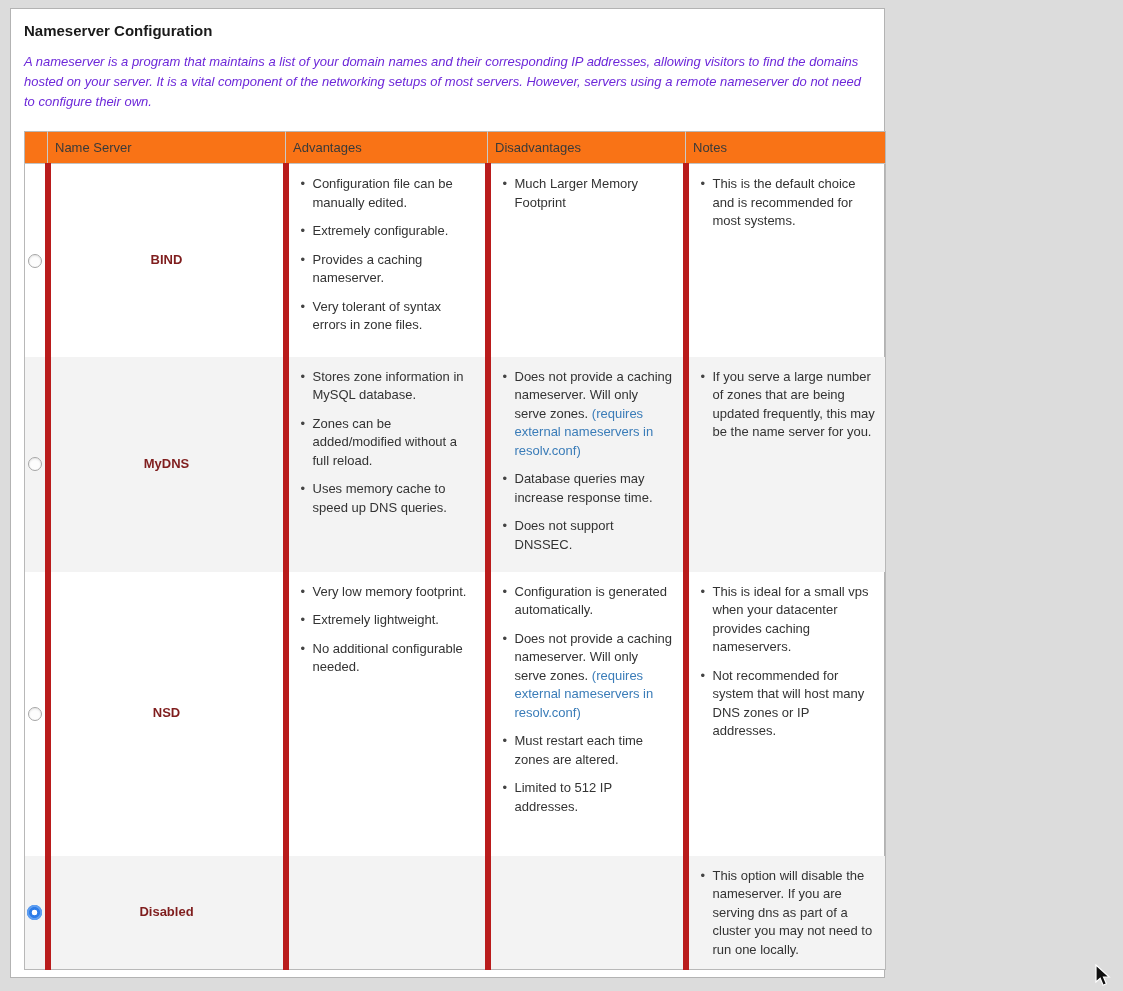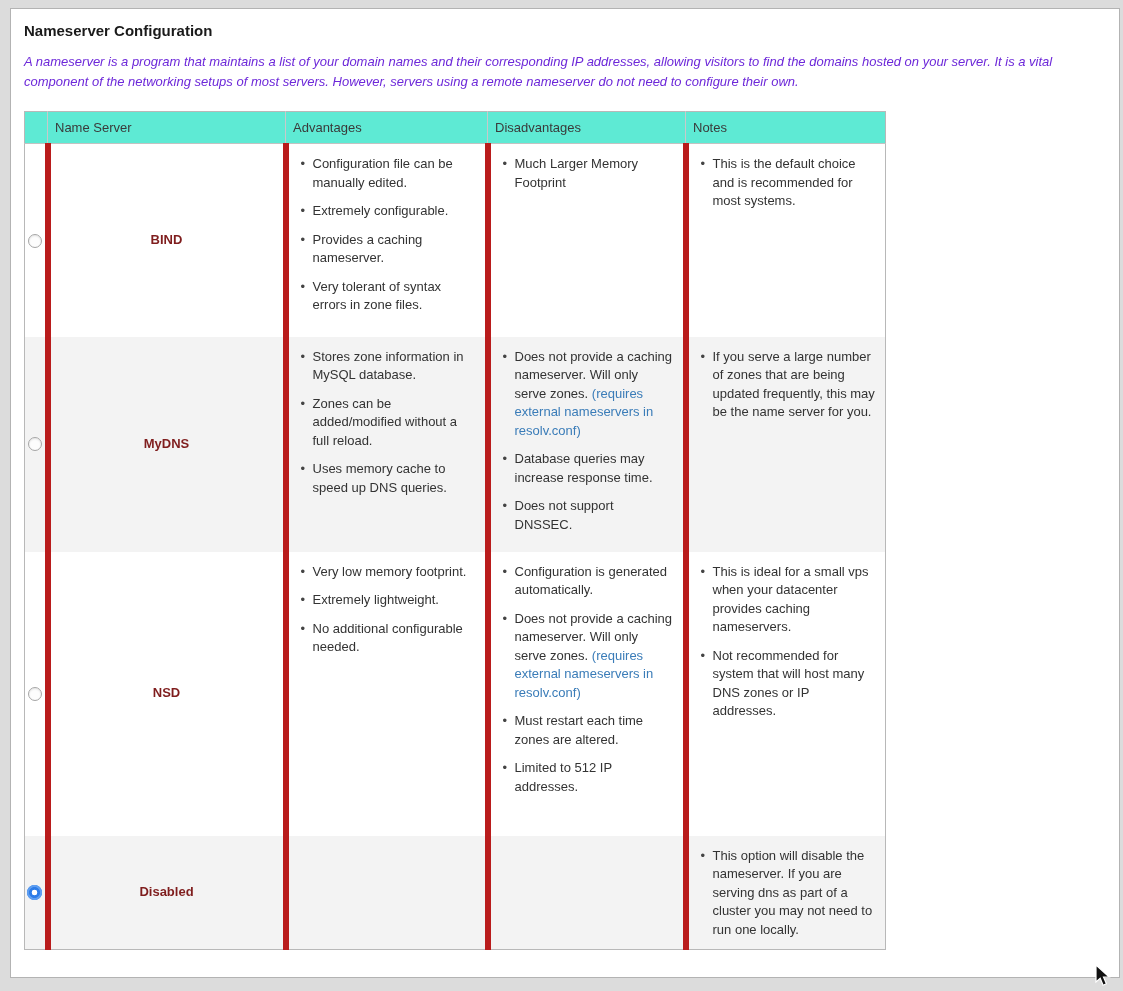--- a/index.html
+++ b/index.html
@@ -2,40 +2,40 @@
 <html style="--link-color: #3a7cb8;"><head>
 <meta charset="utf-8">
 <style>
   html,body{margin:0;padding:0;}
   body{
     width:1123px;height:991px;overflow:hidden;position:relative;
     background:#dcdcdc;
     font-family:"Liberation Sans", sans-serif;
   }
   .panel{
-    position:absolute;left:10px;top:8px;width:1110px;height:970px;
+    position:absolute;left:10px;top:8px;width:875px;height:970px;
     box-sizing:border-box;background:#fff;border:1px solid #b3b3b3;
     padding:13px;
   }
   h1.page-title{
     margin:0 0 13px 0;font-size:15px;font-weight:bold;color:#1a1a1a;
   }
   p.intro{
     margin:0 0 19px 0;font-size:13px;font-style:italic;color:#6d28d9;
     line-height:20px;
   }
   p.instruction{
     margin:0 0 11px 0;font-size:13px;color:#222;line-height:16px;
   }
   table.ns-table{
     border-collapse:collapse;table-layout:fixed;width:861px;
     border:1px solid #b8b8b8;
   }
   th{
-    background:#5eead4;font-weight:normal;text-align:left;
+    background:#f97316;font-weight:normal;text-align:left;
     font-size:13px;color:#3a3a3a;padding:8px 8px 8px 7px;
     border-left:1px solid #c9c9c9;border-bottom:1px solid #c2c2c2;
     box-sizing:border-box;
     margin-top:16px;
   }
   th:first-child{border-left:none;}
   td{
     vertical-align:top;font-size:13px;color:#333;line-height:18.5px;
     border-left:6px solid #b91c1c;padding:0;box-sizing:border-box;
   }

